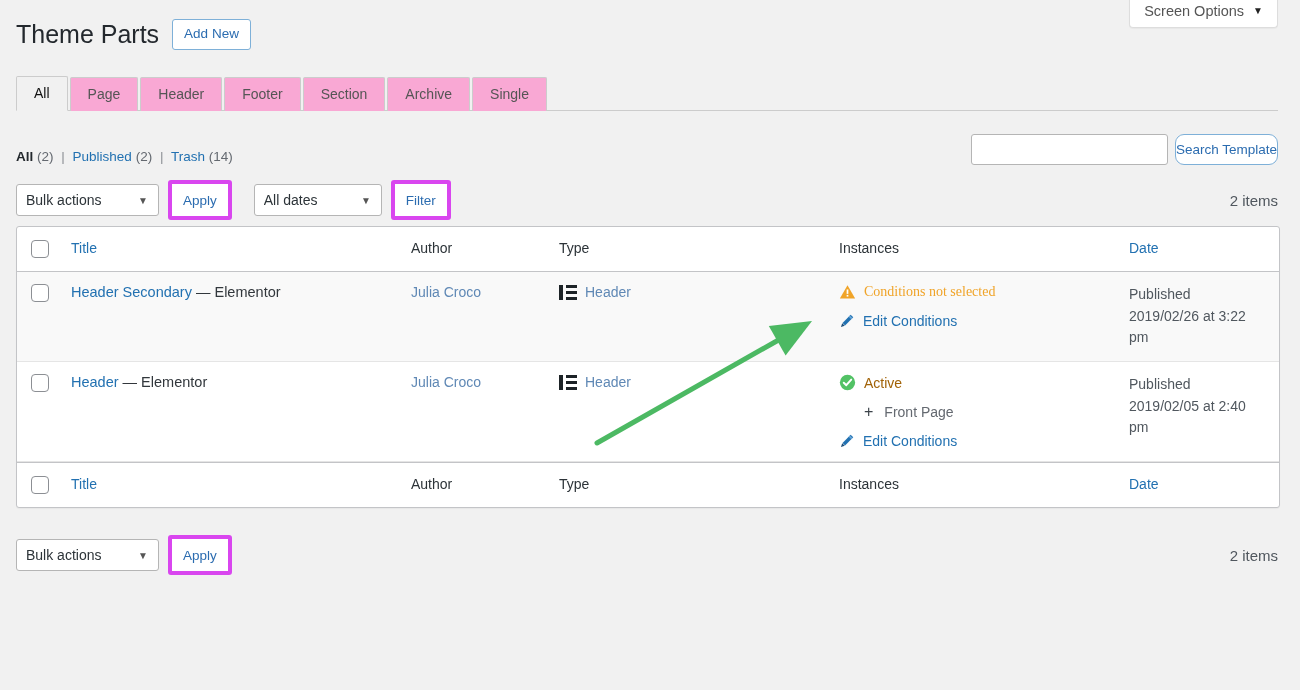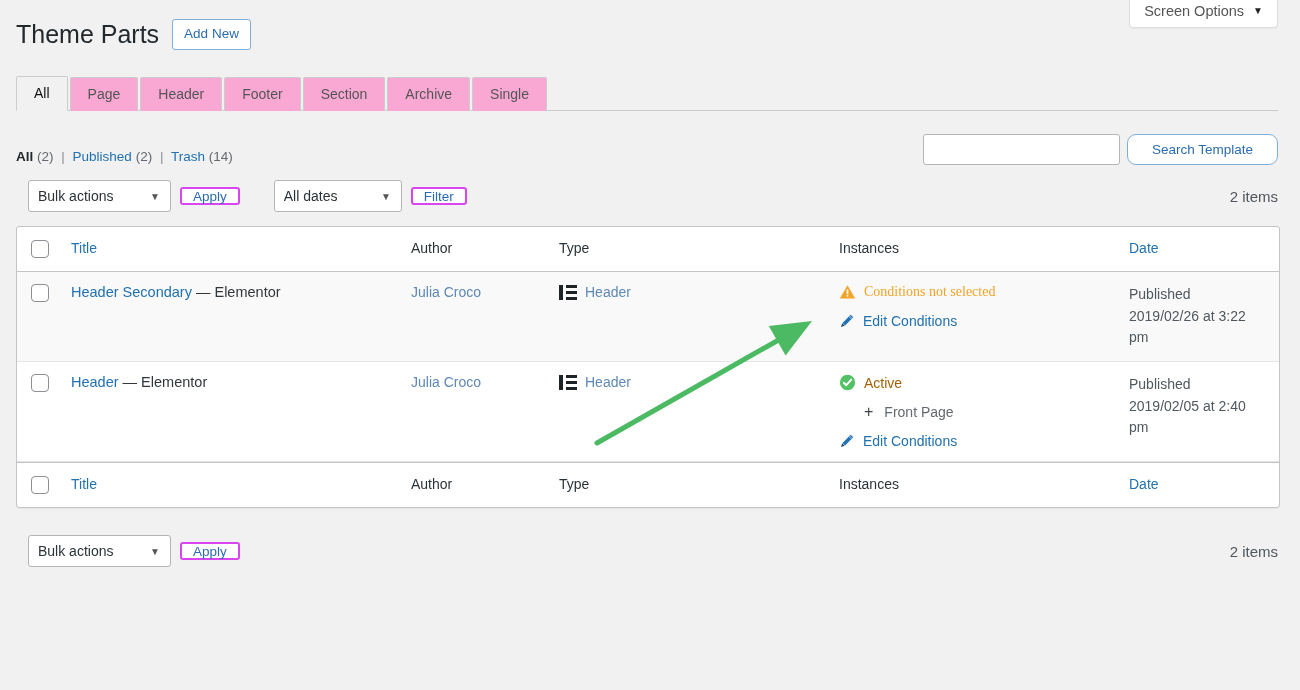--- a/index.html
+++ b/index.html
@@ -75,50 +75,50 @@
   }
   .search-input {
     width: 197px; height: 31px;
     border: 1px solid #b5b5b5; border-radius: 3px;
     background: #fff; padding: 0 8px; font-size: 14px;
     font-family: "Liberation Sans", sans-serif; color: #32373c;
     outline: none;
   }
   .search-btn {
     border: 1px solid #7eb0d8; background: #fff; color: #2b6cb0;
-    border-radius: 9px; font-size: 13.5px; padding: 0 24px; height: 31px;
+    border-radius: 9px; font-size: 13.5px; padding: 0 0; height: 31px;
     cursor: pointer; white-space: nowrap;
   }
 
   
   .tablenav {
     position: absolute; left: 16px; right: 22px;
     display: flex; align-items: center;
   }
   .tablenav.top { top: 180px; }
   .tablenav.bottom { top: 535px; }
   .sel {
     position: relative; display: inline-block;
   }
   .sel select {
     appearance: none; -webkit-appearance: none;
     border: 1px solid #b5b5b5; border-radius: 3px; background: #fff;
     font-size: 14px; font-family: "Liberation Sans", sans-serif;
     color: #2c3338; height: 32px; padding: 0 32px 0 9px;
-    cursor: pointer; outline: none; margin-left: 12px;
+    cursor: pointer; outline: none;
   }
   .sel .arrow {
     position: absolute; right: 11px; top: 50%; transform: translateY(-50%);
     pointer-events: none; font-size: 10px; color: #555;
   }
   .sel.bulk select { width: 143px; }
   .sel.dates select { width: 128px; }
   .apply-btn, .filter-btn {
-    border: 2px solid #d946ef; background: #fff; color: #2b6cb0;
-    border-radius: 3px; font-size: 13.5px; height: 18px; padding: 0 11px;
+    border: 4px solid #d946ef; background: #fff; color: #2b6cb0;
+    border-radius: 3px; font-size: 13.5px; height: 40px; padding: 0 11px;
     margin-left: 9px; cursor: pointer; white-space: nowrap;
   }
   .sel.dates { margin-left: 22px; }
   .items-count {
     margin-left: auto; font-size: 15px; color: #50575e; white-space: nowrap;
   }
 
   
   .wp-table {
     position: absolute; left: 16px; right: 22px; top: 226px;

